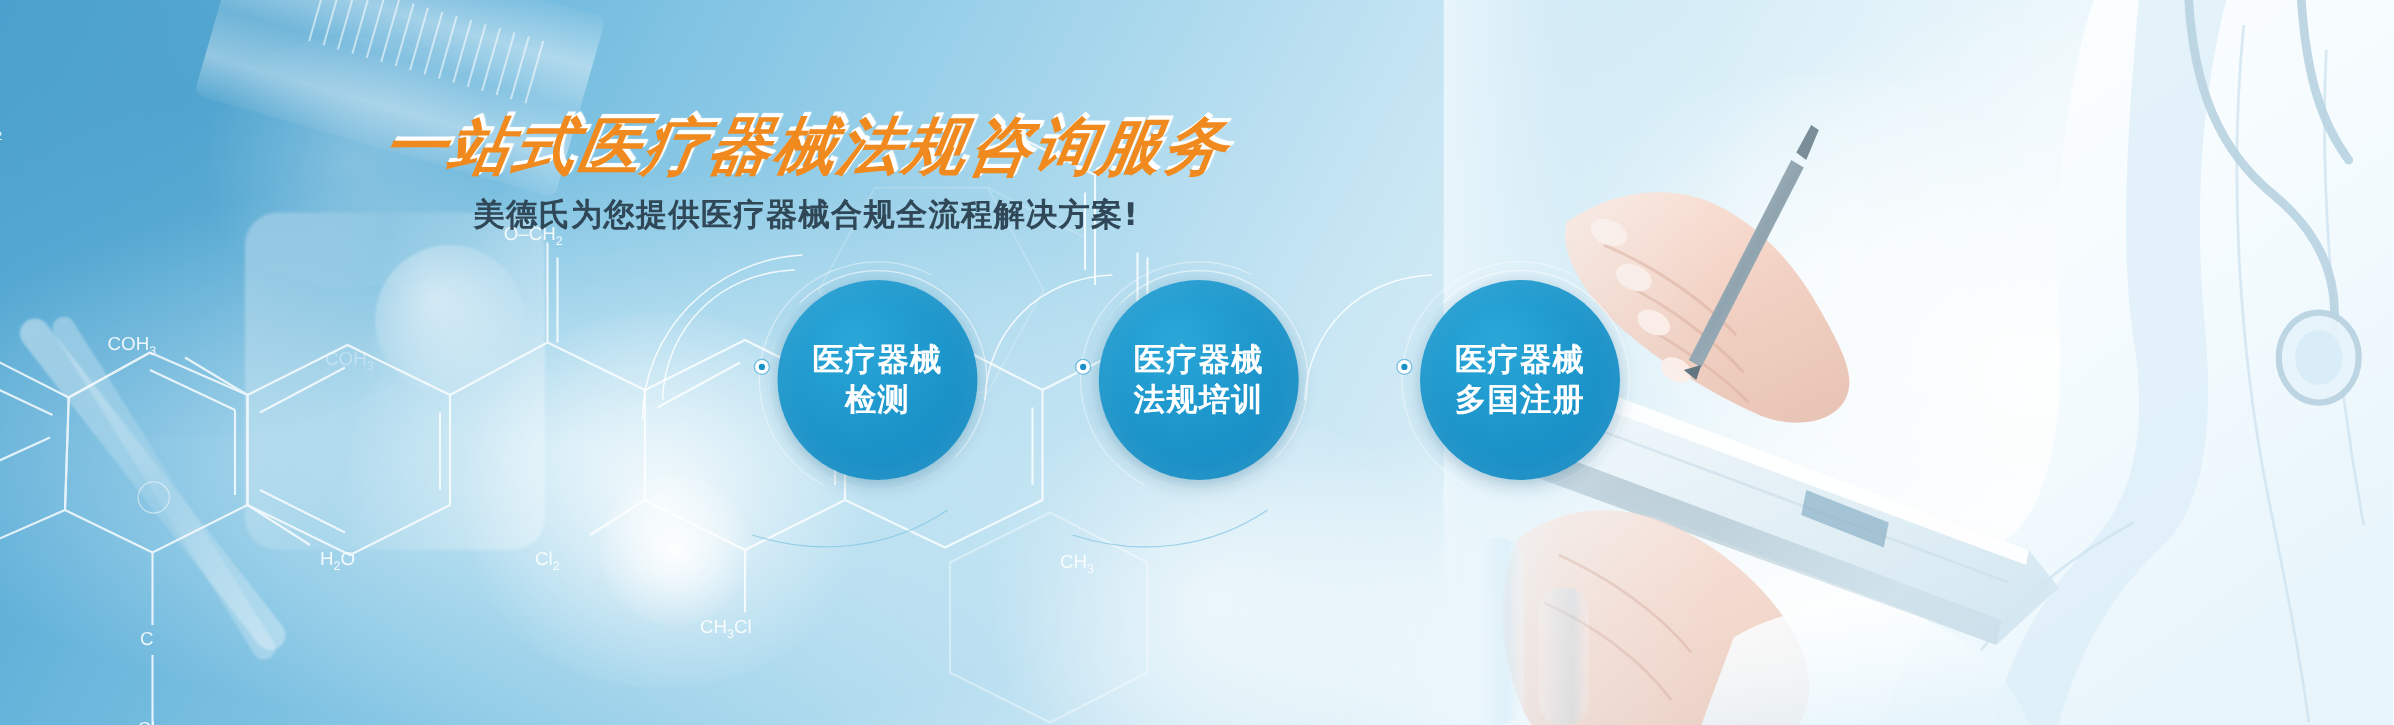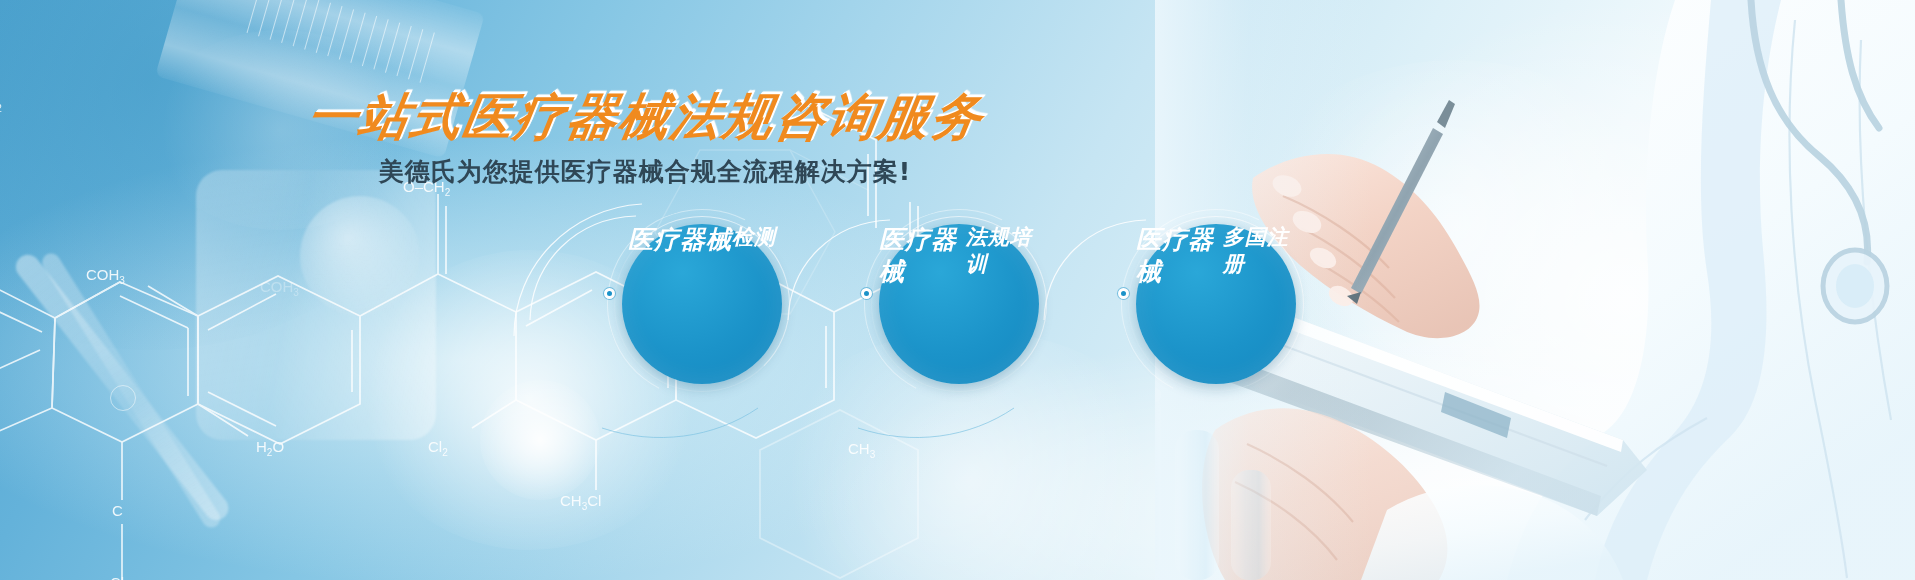--- a/index.html
+++ b/index.html
@@ -90,21 +90,21 @@
   .badge{
     position:relative;
     width:176px; height:176px;
     flex:0 0 176px;
   }
   .badge .disc{
     position:absolute; inset:8px;
     border-radius:50%;
     background:radial-gradient(circle at 38% 30%, #2aa7d8 0%, #1b93c9 55%, #1487bf 100%);
     box-shadow:0 4px 14px rgba(10,80,120,.28), inset 0 0 24px rgba(255,255,255,.10);
-    display:flex; flex-direction:row; justify-content:center; font-style:italic;
+    display:flex; flex-direction:column; justify-content:center; align-items:center;
   }
   .badge .ring{
     position:absolute; inset:0;
     border-radius:50%;
     border:1.5px solid rgba(255,255,255,.62);
     border-left-color:rgba(255,255,255,.12);
     border-bottom-color:rgba(255,255,255,.2);
   }
   .badge .ring2{
     position:absolute; inset:-7px;
@@ -122,21 +122,21 @@
     box-shadow:0 0 0 1px rgba(27,147,201,.5);
     left:-10px; top:72px;
   }
   .badge .line1{
     font-family:"DejaVu Sans","Liberation Sans",sans-serif;
     font-size:25px; font-weight:bold; color:#fff; line-height:1.28;
     letter-spacing:1px;
   }
   .badge .line2{
     font-family:"DejaVu Sans","Liberation Sans",sans-serif;
-    font-size:21px; font-weight:bold; color:#fff; line-height:1.28;
+    font-size:25px; font-weight:bold; color:#fff; line-height:1.28;
     letter-spacing:1px;
   }
   .chem-label{
     font-family:"Liberation Sans","DejaVu Sans",sans-serif;
     fill:#ffffff; font-size:15px;
   }
   .chem-sub{ font-size:10px; }
 </style>
 </head>
 <body>

